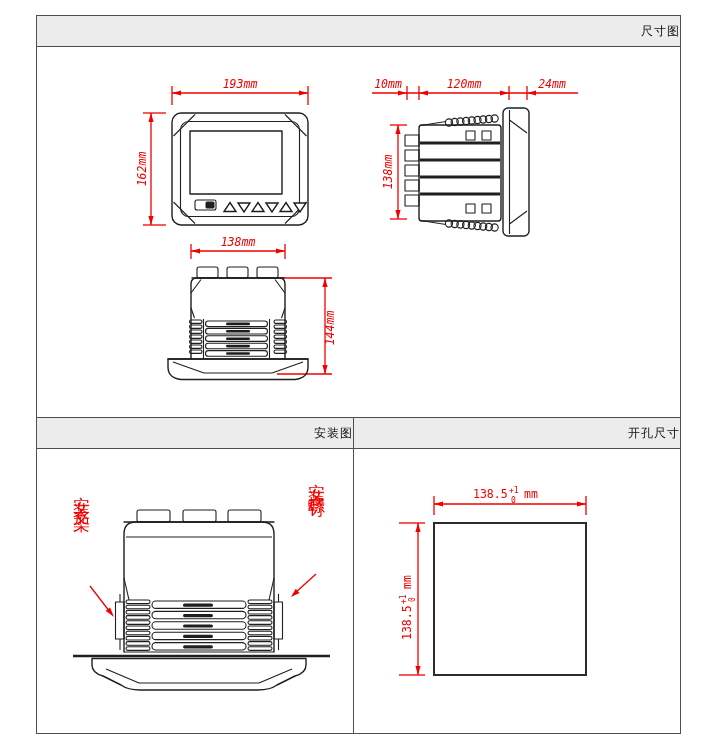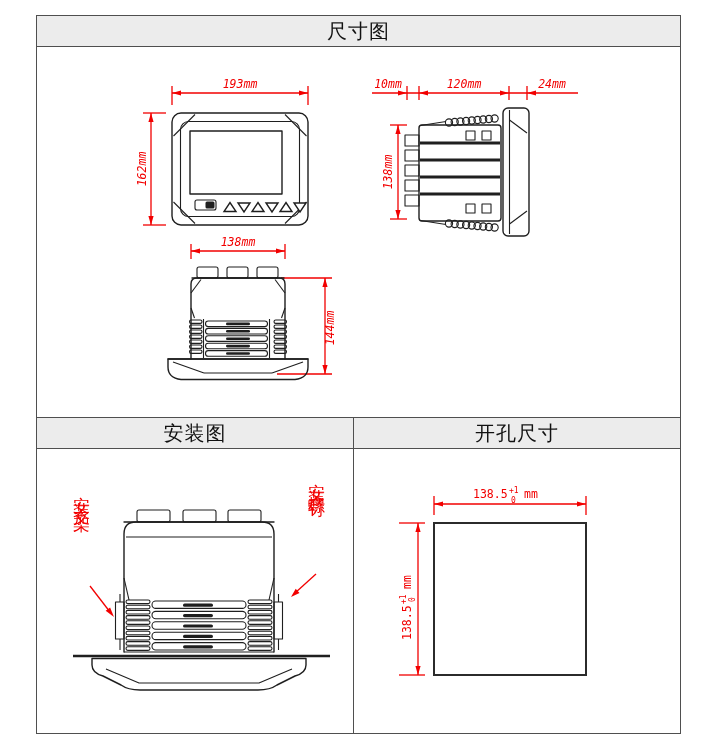--- a/index.html
+++ b/index.html
@@ -1,21 +1,21 @@
 <!DOCTYPE html>
 <html><head>
 <meta charset="utf-8">
 <style>
   html,body{margin:0;padding:0;background:#fff;}
   .sheet{position:relative;width:717px;height:746px;background:#fff;overflow:hidden;
          font-family:"Liberation Serif",serif;}
   .frame{position:absolute;left:36px;top:15px;width:645px;height:719px;
          border:1px solid #4f4f4f;box-sizing:border-box;background:#fff;}
-  .hdr{background:#ececec;display:flex;align-items:center;justify-content:center;
-       font-size:20px;color:#111;letter-spacing:1px;}
+  .hdr{background:#ececec;display:flex;align-items:center;justify-content:flex-end;
+       font-size:12px;color:#111;letter-spacing:1px;}
   .hdr-top{position:absolute;left:0;top:0;width:643px;height:30px;border-bottom:1px solid #4f4f4f;}
   .cell-draw{position:absolute;left:0;top:31px;width:643px;height:370px;border-bottom:1px solid #4f4f4f;font-style:italic;}
   .hdr-left{position:absolute;left:0;top:402px;width:316px;height:30px;
             border-right:1px solid #4f4f4f;border-bottom:1px solid #4f4f4f;}
   .hdr-right{position:absolute;left:317px;top:402px;width:326px;height:30px;border-bottom:1px solid #4f4f4f;}
   .cell-install{position:absolute;left:0;top:433px;width:316px;height:284px;border-right:1px solid #4f4f4f;}
   .cell-cutout{position:absolute;left:317px;top:433px;width:326px;height:284px;}
   .cell-draw svg,.cell-install svg,.cell-cutout svg{position:absolute;left:0;top:0;}
   .v-label{position:absolute;writing-mode:vertical-rl;text-orientation:upright;
            color:#f20000;font-size:17px;letter-spacing:6px;line-height:1;}

